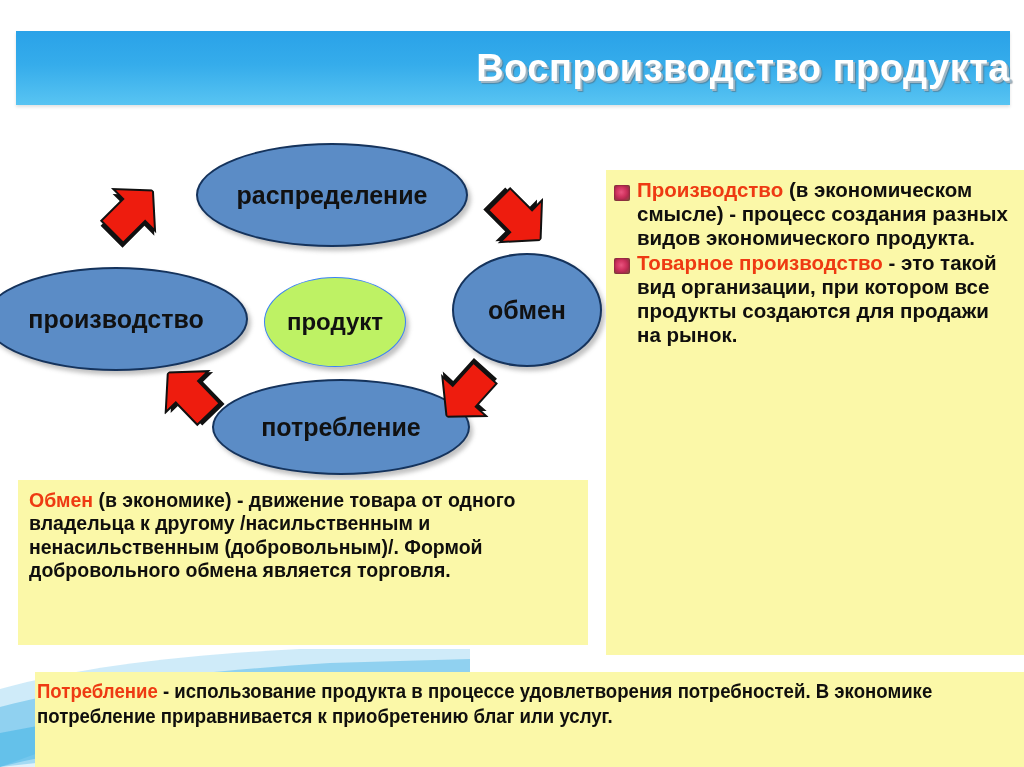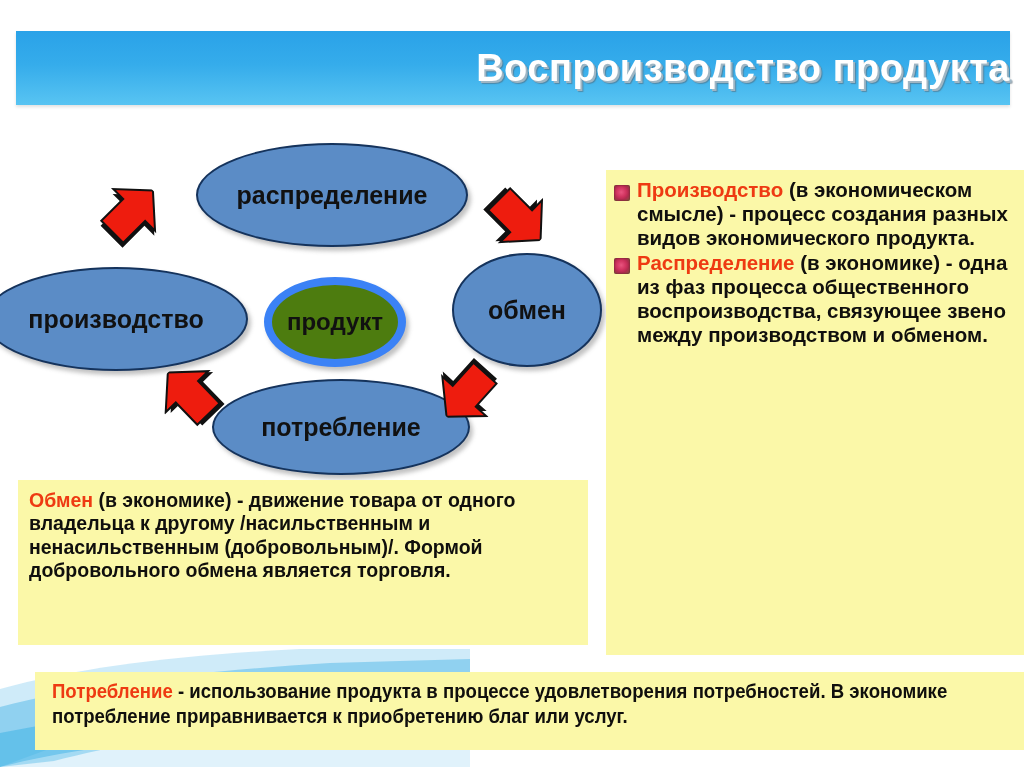--- a/index.html
+++ b/index.html
@@ -43,22 +43,22 @@
     border-radius:50%;
     display:flex;align-items:center;justify-content:center;
     box-sizing:border-box;
     box-shadow:3px 4px 4px rgba(120,120,120,.45);
   }
   .ellipse.blue{
     background:#5b8cc6;
     border:2px solid #15335c;
   }
   .ellipse.yellow{
-    background:#4d7c0f;
-    border:8px solid #3b82f6;
+    background:#bef264;
+    border:1px solid #3b82f6;
   }
   .ellipse span{
     font-size:25px;font-weight:bold;color:#111111;white-space:nowrap;
   }
   #el-raspredelenie{left:196px;top:18px;width:272px;height:104px;}
   #el-proizvodstvo{left:-16px;top:142px;width:264px;height:104px;}
   #el-obmen{left:452px;top:128px;width:150px;height:114px;}
   #el-potreblenie{left:212px;top:254px;width:258px;height:96px;}
   #el-produkt{left:264px;top:152px;width:142px;height:90px;}
   #el-produkt span{font-size:24px;}
@@ -97,24 +97,24 @@
     background:#fbf8a8;
     box-sizing:border-box;
     padding:9px 10px 12px 11px;
   }
   #box-obmen .body{
     font-size:19.5px;font-weight:bold;line-height:1.2;color:#100f0d;
   }
 
   
   #box-potreblenie{
-    position:absolute;left:35px;top:672px;width:989px;height:78px;
+    position:absolute;left:35px;top:672px;width:989px;height:95px;
     background:#fbf8a8;
     box-sizing:border-box;
-    padding:7px 8px 0 17px;
+    padding:7px 8px 0 2px;
   }
   #box-potreblenie .body{
     font-size:20px;font-weight:bold;line-height:1.27;color:#100f0d;
     font-stretch:condensed;
     transform:scaleX(.93);
     transform-origin:left top;
     width:107%;
   }
 </style>
 </head>
@@ -186,27 +186,27 @@
 
   <div id="right-panel">
 
     <div class="bullet-row">
       <span class="rose-icon"></span>
       <div class="bullet-text">
         <span class="kw-red">Производство</span><span> (в экономическом смысле) - процесс создания разных видов экономического продукта.</span>
       </div>
     </div>
 
-
     <div class="bullet-row">
       <span class="rose-icon"></span>
       <div class="bullet-text">
-        <span class="kw-red">Распределение</span><span> (в экономике) - одна из фаз процесса общественного воспроизводства, связующее звено между производством и обменом.</span>
+        <span class="kw-red">Товарное производство</span><span> - это такой вид организации, при котором все продукты создаются для продажи на рынок.</span>
       </div>
     </div>
+
 
   </div>
 
   <div id="box-obmen">
     <div class="body">
       <span class="kw-red">Обмен</span><span> (в экономике) - движение товара от одного владельца к другому /насильственным и ненасильственным (добровольным)/. Формой добровольного обмена является торговля.</span>
     </div>
   </div>
 
   <div id="box-potreblenie">

